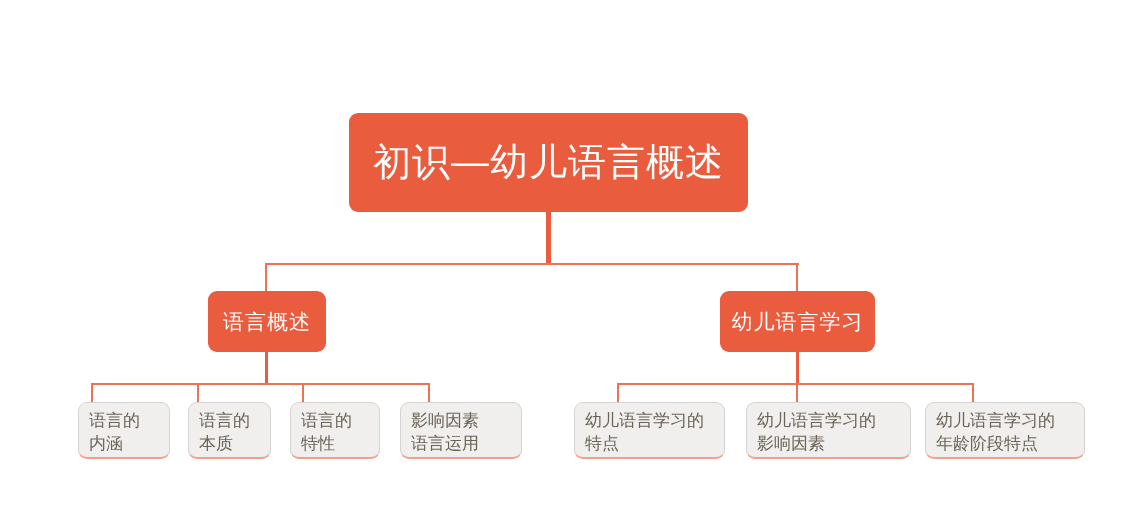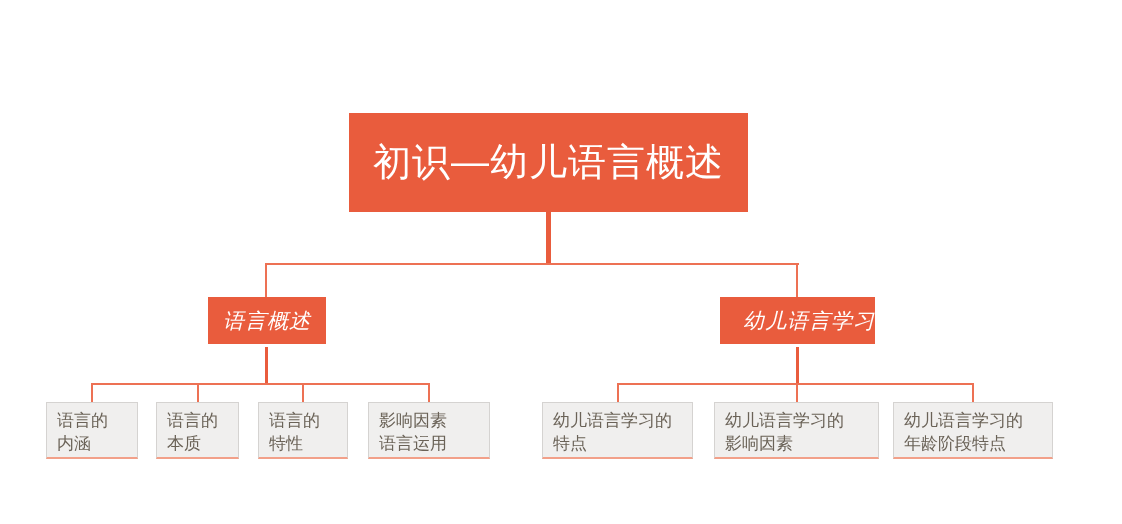--- a/index.html
+++ b/index.html
@@ -11,48 +11,50 @@
     font-family: "Liberation Sans", sans-serif;
     overflow: hidden;
   }
   .node {
     position: absolute;
     box-sizing: border-box;
     display: flex;
     align-items: center;
     justify-content: center;
     text-align: center;
+    border-radius: 9px;
   }
   .node-fill {
     background: var(--node-fill, #e95c3d);
     color: var(--node-text, #ffffff);
   }
   .root-node {
     left: 349px; top: 113px; width: 399px; height: 99px;
     font-size: 38px; font-weight: 400; letter-spacing: 1px;
   }
   .branch-node {
-    top: 297px; height: 47px;
-    font-size: 21px; font-weight: 500; letter-spacing: 1px; font-style: italic;
+    top: 291px; height: 61px;
+    font-size: 21px; font-weight: 500; letter-spacing: 1px;
   }
   .branch-left  { left: 208px; width: 118px; }
-  .branch-right { left: 720px; width: 155px; justify-content: flex-end; }
+  .branch-right { left: 720px; width: 155px; }
   .leaf-node {
     top: 402px; height: 57px;
     background: var(--leaf-bg, #f0efee);
     border: 1px solid var(--leaf-border, #d5d3d1);
     border-bottom: 2px solid var(--leaf-accent, #f2a089);
     color: var(--leaf-text, #6a6257);
     font-size: 17px;
     line-height: 23px;
     justify-content: flex-start;
     align-items: flex-start;
     padding: 6px 10px;
     white-space: pre-line;
     text-align: left;
+    margin-left: 32px;
   }
   .leaf-1 { left: 46px;  width: 92px; }
   .leaf-2 { left: 156px; width: 83px; }
   .leaf-3 { left: 258px; width: 90px; }
   .leaf-4 { left: 368px; width: 122px; }
   .leaf-5 { left: 542px; width: 151px; }
   .leaf-6 { left: 714px; width: 165px; }
   .leaf-7 { left: 893px; width: 160px; }
   .conn { position: absolute; }
   .conn-strong { background: var(--node-fill, #e95c3d); }

